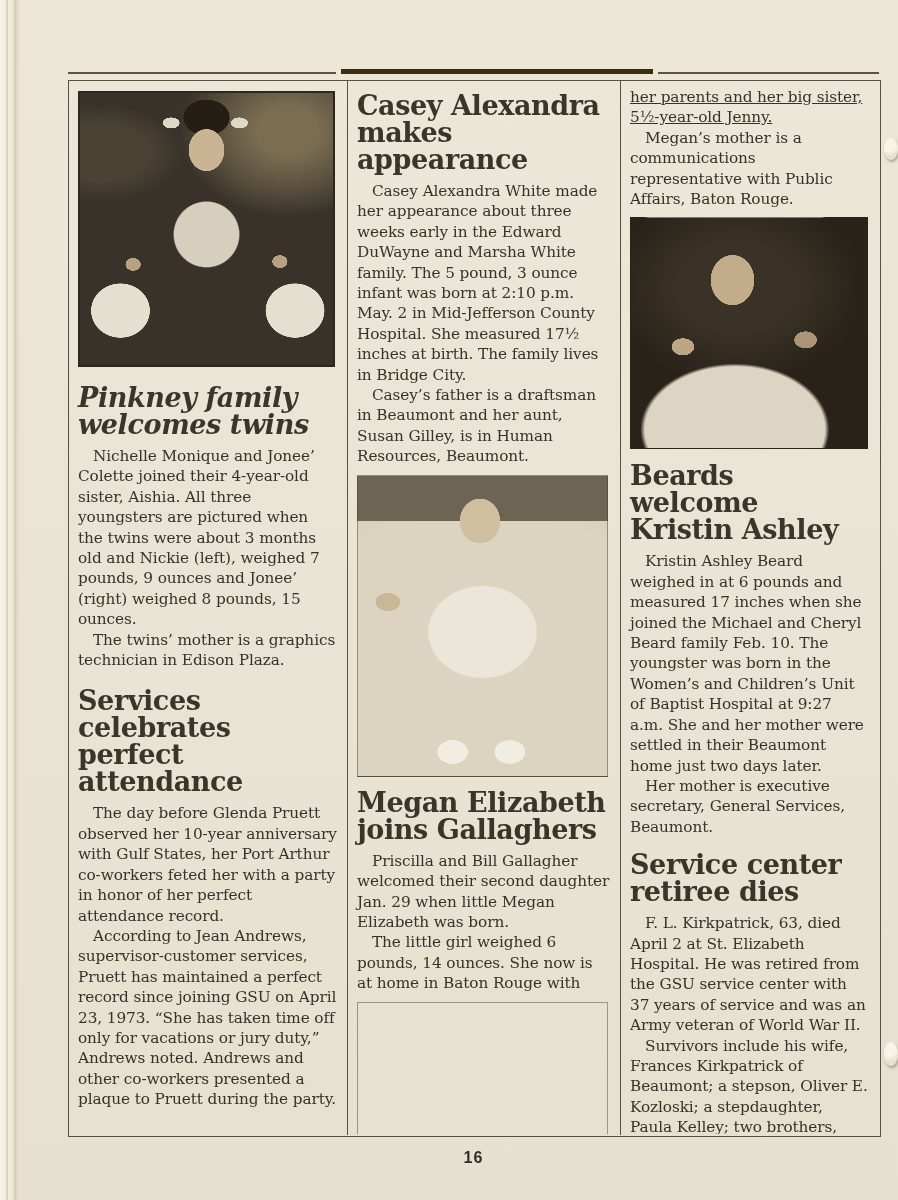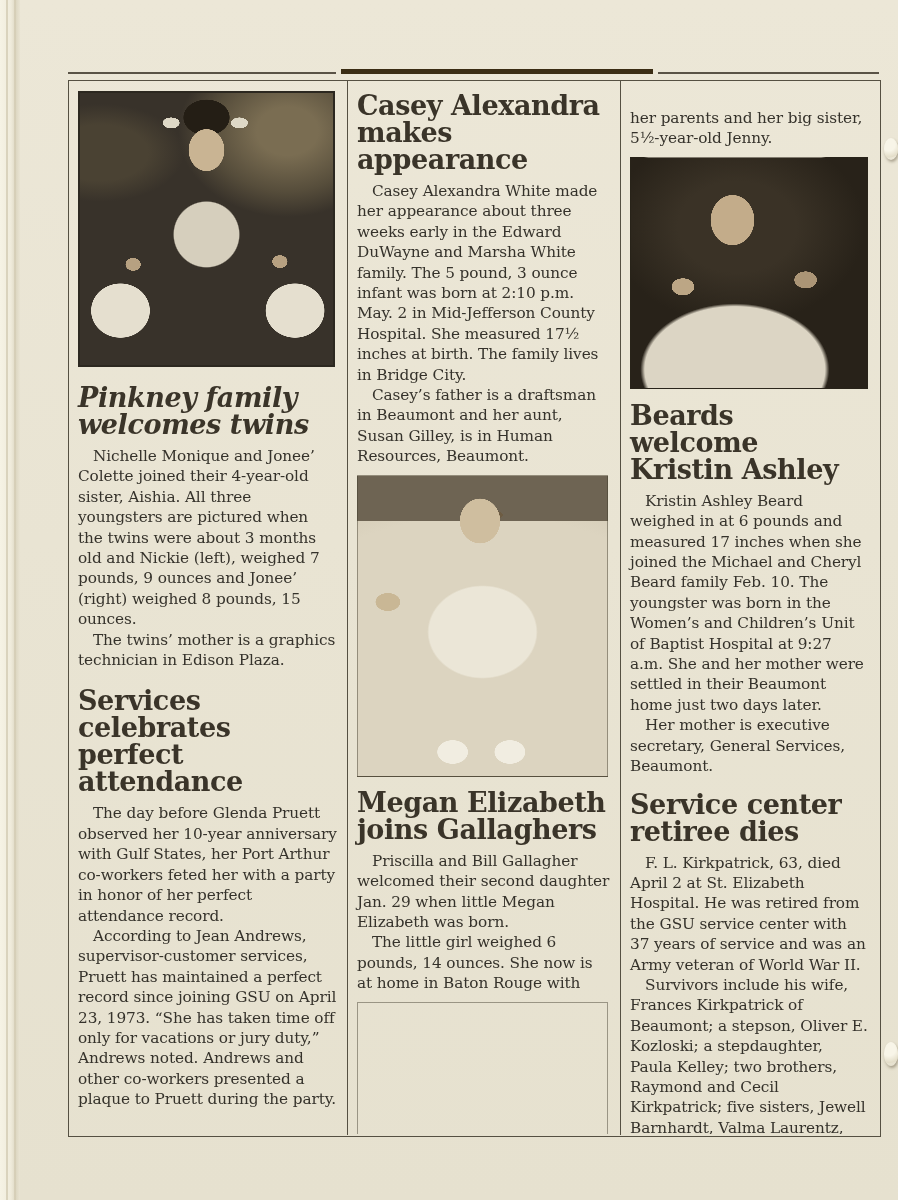--- a/index.html
+++ b/index.html
@@ -165,31 +165,35 @@
       <h2 style="margin-top:12px;margin-bottom:8px;">Megan Elizabeth joins Gallaghers</h2>
       <p>Priscilla and Bill Gallagher welcomed their second daughter Jan. 29 when little Megan Elizabeth was born.</p>
       <p>The little girl weighed 6 pounds, 14 ounces. She now is at home in Baton Rouge with</p>
 
       <div class="photo photo-megan"></div>
     </div>
   </div>
 
   <div class="col col-right">
     <div class="col-inner">
-      <p class="no-indent" style="margin-top:27px;">her parents and her big sister, 5½-year-old Jenny.</p>
+      <p class="no-indent" style="margin-top:6px;text-decoration:underline;">her parents and her big sister, 5½-year-old Jenny.</p>
+      <p>Megan’s mother is a communications representative with Public Affairs, Baton Rouge.</p>
 
       <div class="photo photo-kristin"></div>
 
       <h2 style="margin-top:13px;margin-bottom:8px;">Beards welcome Kristin Ashley</h2>
       <p>Kristin Ashley Beard weighed in at 6 pounds and measured 17 inches when she joined the Michael and Cheryl Beard family Feb. 10. The youngster was born in the Women’s and Children’s Unit of Baptist Hospital at 9:27 a.m. She and her mother were settled in their Beaumont home just two days later.</p>
       <p>Her mother is executive secretary, General Services, Beaumont.</p>
 
       <h2 style="margin-top:14px;margin-bottom:8px;">Service center retiree dies</h2>
       <p>F. L. Kirkpatrick, 63, died April 2 at St. Elizabeth Hospital. He was retired from the GSU service center with 37 years of service and was an Army veteran of World War II.</p>
       <p>Survivors include his wife, Frances Kirkpatrick of Beaumont; a stepson, Oliver E. Kozloski; a stepdaughter, Paula Kelley; two brothers, Raymond and Cecil Kirkpatrick; five sisters, Jewell Barnhardt, Valma Laurentz, Edith Cox, Maggie Lena Smith and Alma Walters and four grandchildren.</p>
     </div>
   </div>
 
+  <div class="footer">
+    <span class="page-number">16</span>
+  </div>
 
   <div class="blemish" style="left:884px;top:138px;width:14px;height:22px;"></div>
   <div class="blemish" style="left:884px;top:1042px;width:14px;height:24px;"></div>
 
 </div>
 
 </body></html>

